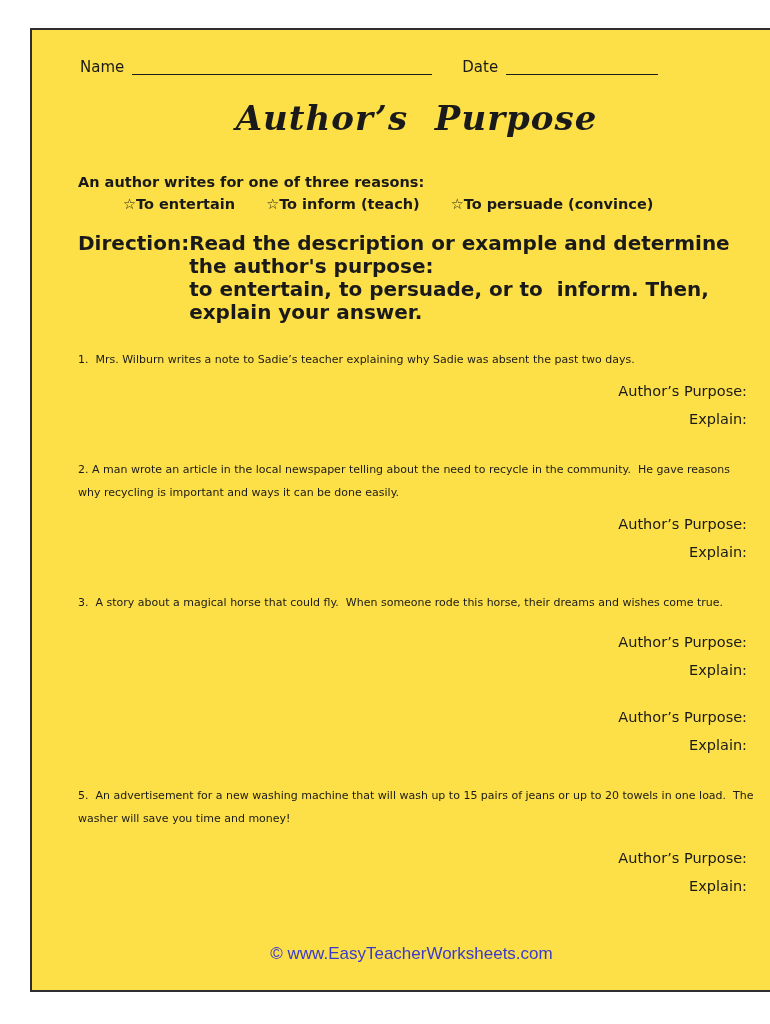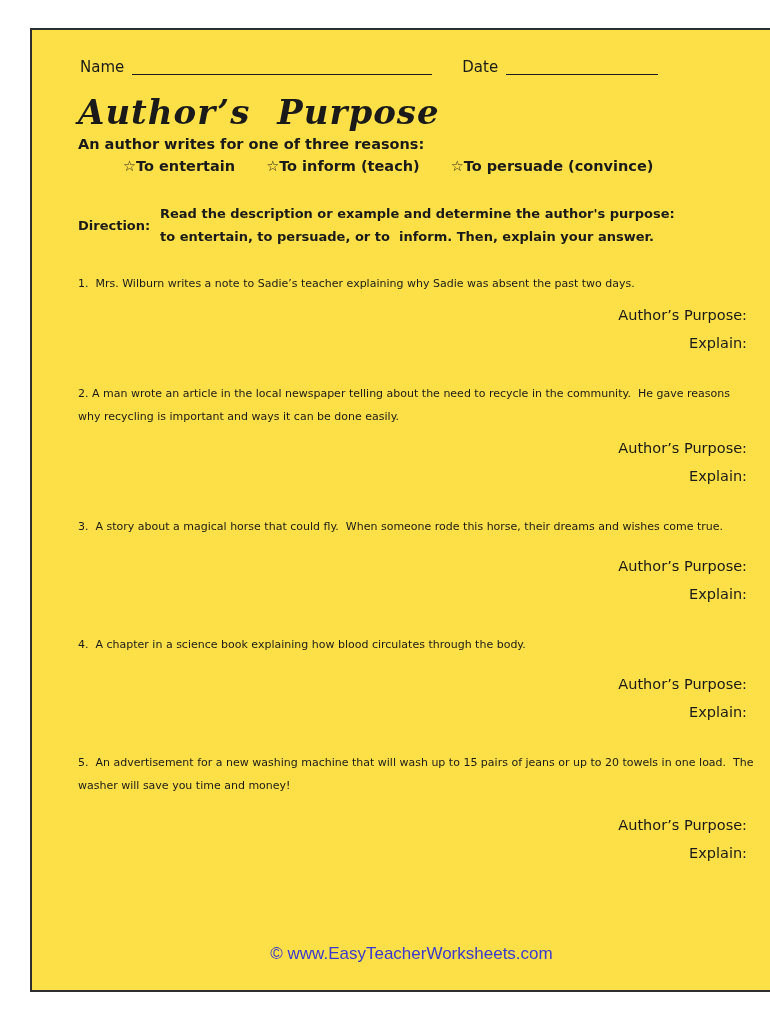--- a/index.html
+++ b/index.html
@@ -27,51 +27,50 @@
   .uline {
     border-bottom: 1.7px solid #1c1c1c;
     height: 1.1em;
     margin-left: 8px;
     margin-bottom: 1px;
   }
   .name-line { flex: 0 0 300px; }
   .head-gap { flex: 0 0 30px; }
   .date-line { flex: 0 0 152px; }
   .page-title {
-    text-align: left;
+    text-align: center;
     font-family: "DejaVu Serif", "Liberation Serif", serif;
     font-style: italic;
     font-weight: bold;
     font-size: 34px;
     letter-spacing: 1px;
     word-spacing: 14px;
-    margin-top: 16px;
+    margin-top: 22px;
     white-space: pre-wrap;
   }
   .intro {
-    margin-top: 4px;
+    margin-top: 36px;
     font-weight: bold;
     font-size: 14.5px;
     white-space: pre-wrap;
   }
   .reasons {
     margin-top: 6px;
     padding-left: 45px;
     font-weight: bold;
     font-size: 14.5px;
   }
   .reason-item { display: inline-block; margin-right: 26px; }
   .star { font-weight: normal; }
   .direction {
     display: flex;
-    margin-top: 28px;
+    margin-top: 20px;
     font-weight: bold;
-    font-size: 13px;
+    font-size: 20px;
     line-height: 23px;
-    align-items: center;
   }
   .direction-label { flex: 0 0 82px; }
   .direction-body { flex: 1; white-space: pre-wrap; }
   .question { margin-top: 24px; }
   .question.wide-gap { margin-top: 29px; }
   .q-text {
     font-size: 11px;
     line-height: 23px;
     white-space: pre-wrap;
   }
@@ -154,21 +153,20 @@
       <span>Author’s Purpose:</span>
       <span class="uline"></span>
     </div>
     <div class="answer-row">
       <span>Explain:</span>
       <span class="uline"></span>
     </div>
   </div>
 
   <div class="question wide-gap extra-space">
-    <p class="q-text"><span>4.</span>  <span>A chapter in a science book explaining how blood circulates through the body.</span></p>
     <div class="answer-row first">
       <span>Author’s Purpose:</span>
       <span class="uline"></span>
     </div>
     <div class="answer-row">
       <span>Explain:</span>
       <span class="uline"></span>
     </div>
   </div>
 

